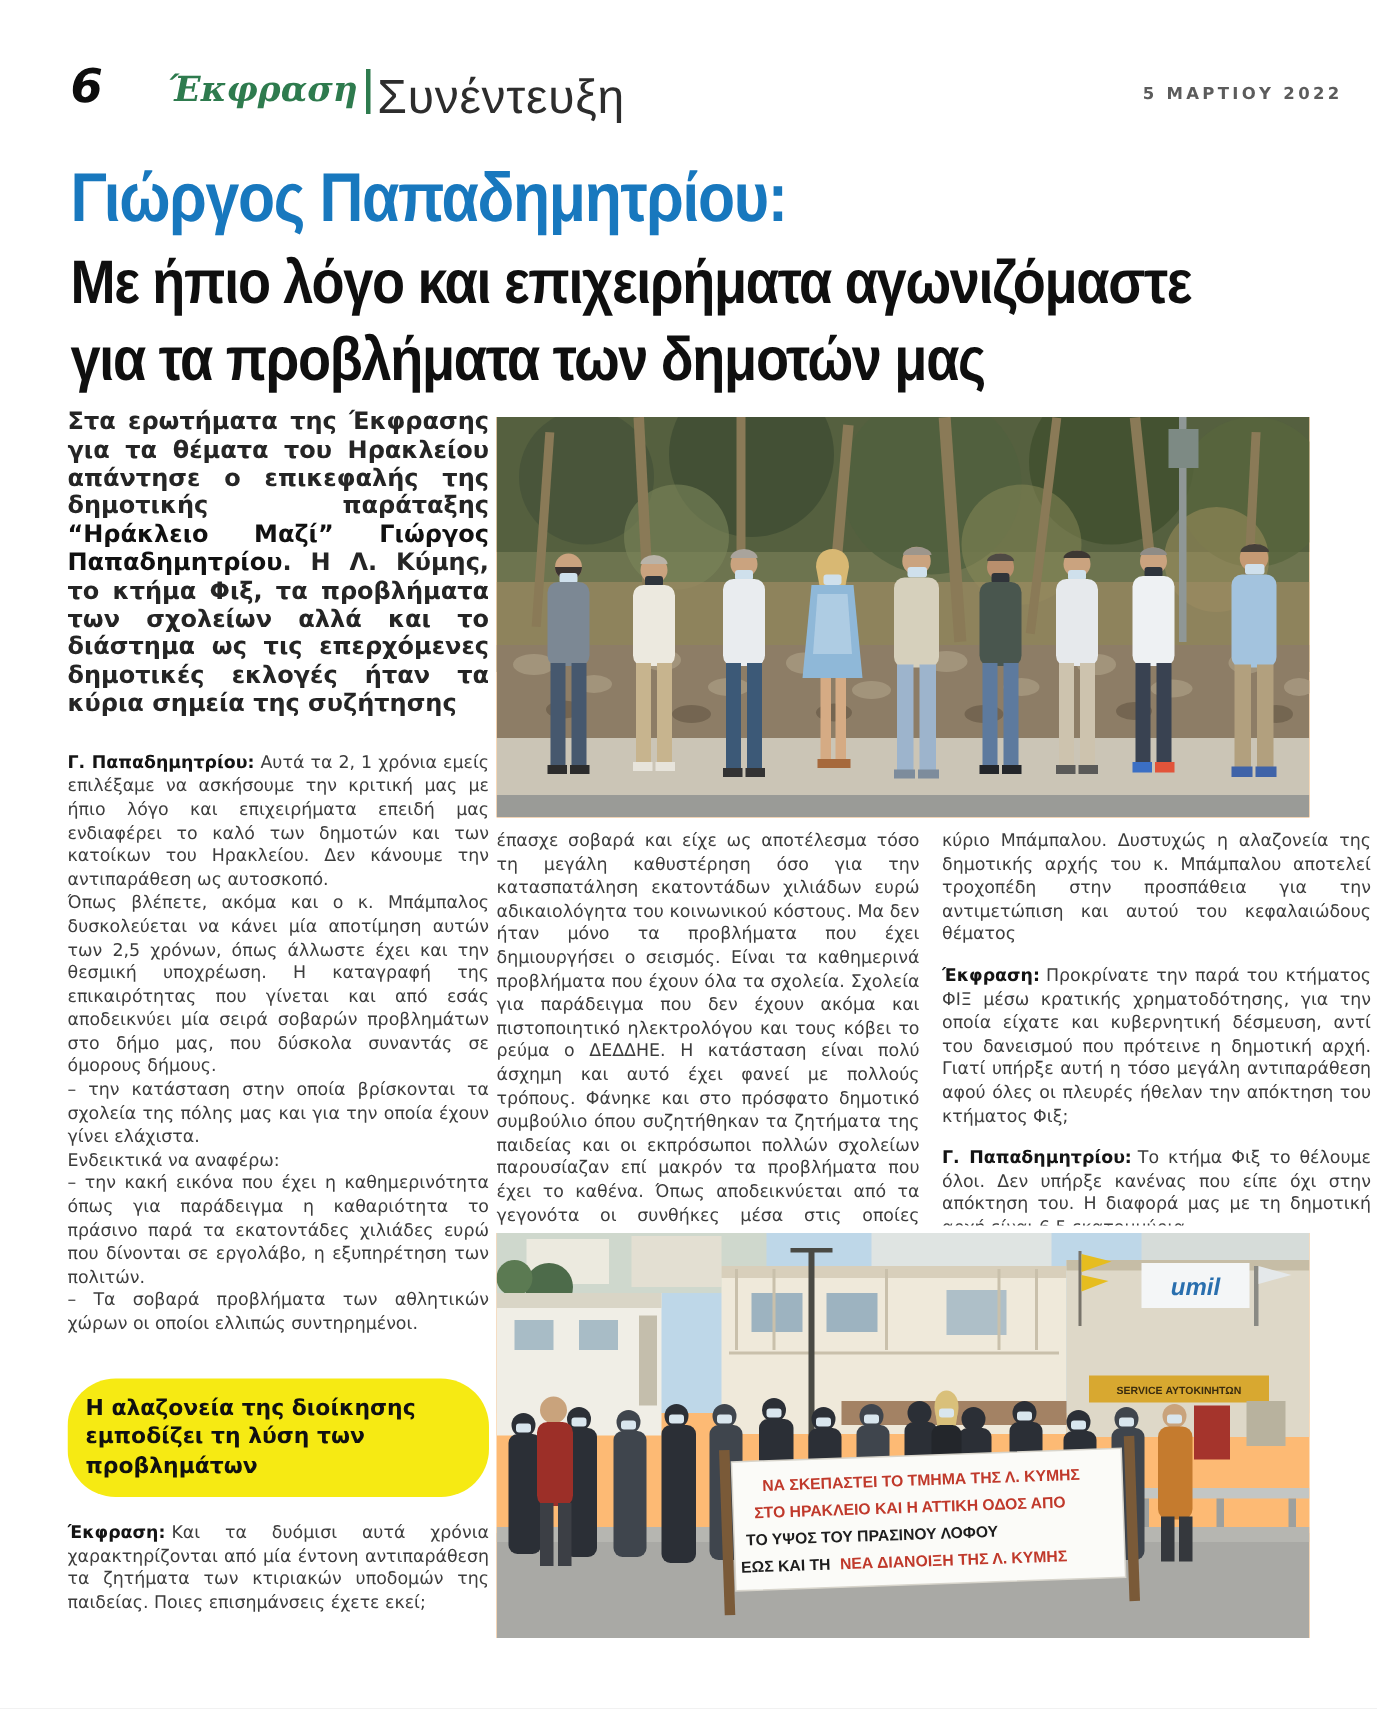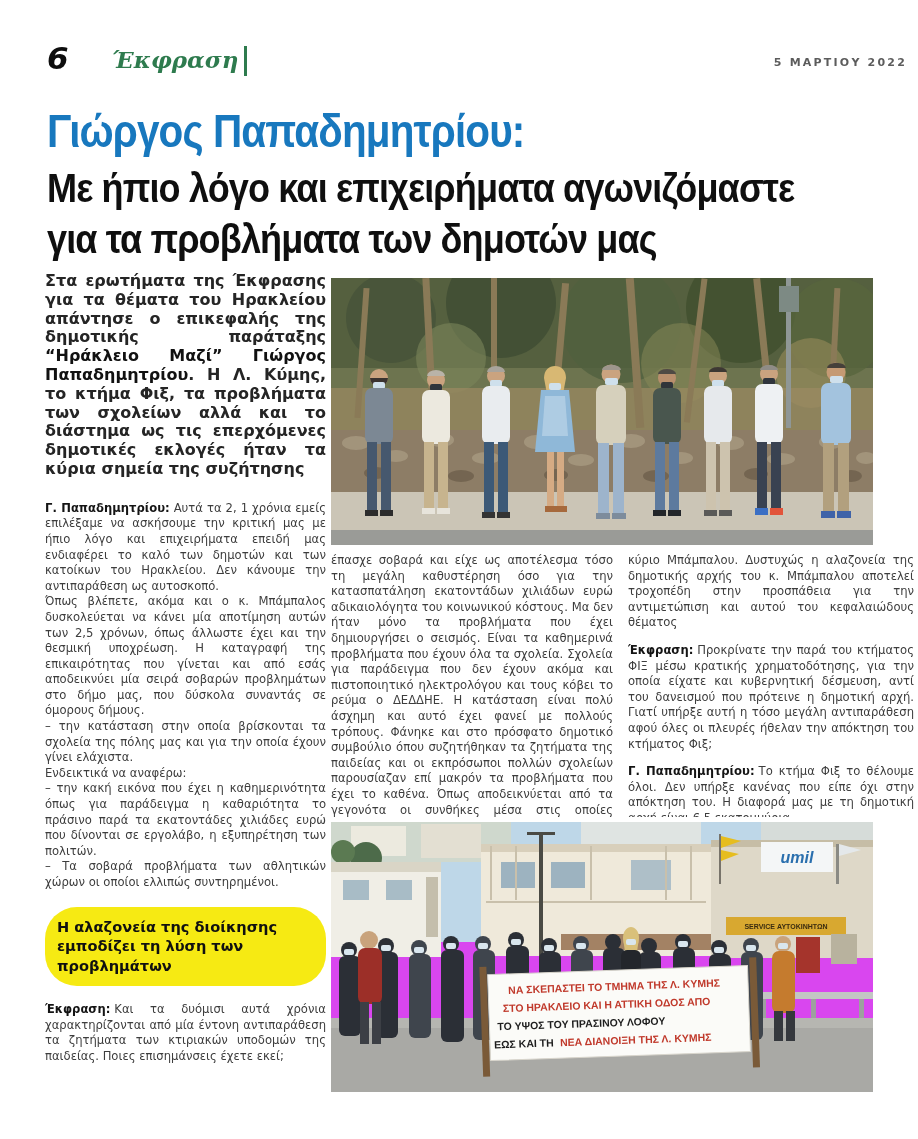--- a/index.html
+++ b/index.html
@@ -19,21 +19,21 @@
   .logo {
     font-family:"DejaVu Serif", serif; font-style:italic; font-weight:bold;
     font-size:23px; color:#2e7b4e; letter-spacing:0;
   }
   .logo-bar { width:3px; height:30px; background:#2e7b4e; }
   .section-title {
     font-family:"Liberation Sans", sans-serif; font-weight:400;
     font-size:32px; color:#2d2d2d; letter-spacing:0.5px;
   }
   .issue-date {
-    position:absolute; right:11px; top:56px;
+    position:absolute; right:23px; top:56px;
     font-size:11px; font-weight:bold; letter-spacing:2.2px; color:#5c5c5c;
   }
   
   .headline { position:absolute; left:47px; top:106px; width:868px; }
   .kicker {
     font-family:"Liberation Sans", sans-serif; font-weight:bold;
     font-size:46px; line-height:50px; color:#1878be;
     transform:scaleX(0.88); transform-origin:left center; letter-spacing:-1px;
     margin-bottom:7px; white-space:nowrap;
   }
@@ -51,38 +51,39 @@
   .col-right { left:628px; top:553px; width:286px; height:264px; overflow:hidden; }
   .intro { font-weight:bold; color:#252525; font-size:16px; line-height:18.8px; margin-bottom:22px !important; }
   .intro strong { color:#111; }
   .qa { margin-bottom:12px !important; }
   .qa.tight { margin-bottom:0 !important; }
   .speaker { font-weight:bold; color:#141414; margin-right:4px; }
   .verdict { font-weight:bold; color:#1b1b1b; }
   .subhead-box {
     background:#f6ea13; color:#101010; font-weight:bold;
     font-size:14.6px; line-height:19.5px; text-align:left;
-    padding:10px 12px 11px; margin:16px 0 16px;border-radius:32px;
+    padding:10px 12px 11px; margin:28px 0 16px;border-radius:32px;
   }
   .gap-sm { height:12px; }
   
-  .photo { position:absolute; overflow:hidden; background:#d946ef; }
+  .photo { position:absolute; overflow:hidden; background:#fdba74; }
   .photo svg { display:block; width:100%; height:100%; }
   .photo-delegation { left:331px; top:278px; width:542px; height:267px; }
   .photo-protest    { left:331px; top:822px; width:542px; height:270px; }
 </style>
 </head>
 <body>
 
 <div class="page">
 
   <div class="pagenum">6</div>
   <div class="brand">
     <span class="logo">Έκφραση</span>
     <span class="logo-bar"></span>
+    <span class="section-title">Συνέντευξη</span>
   </div>
   <div class="issue-date">5 ΜΑΡΤΙΟΥ 2022</div>
 
   <div class="headline">
     <div class="kicker">Γιώργος Παπαδημητρίου:</div>
     <div class="hline">Με ήπιο λόγο και επιχειρήματα αγωνιζόμαστε</div>
     <div class="hline">για τα προβλήματα των δημοτών μας</div>
   </div>
 
   <div class="col col-left">

